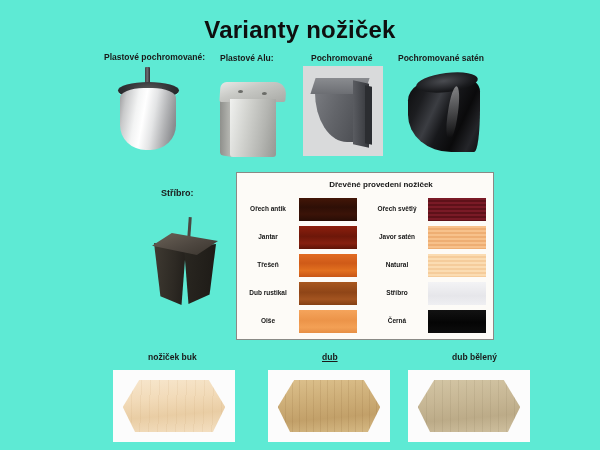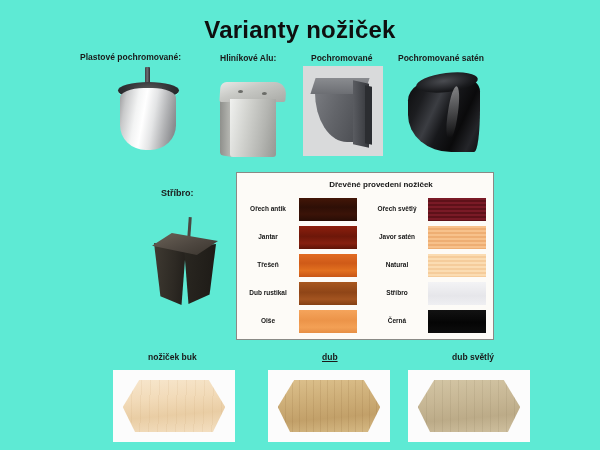--- a/index.html
+++ b/index.html
@@ -301,22 +301,22 @@
     opacity: .45;
   }
 </style>
 </head>
 <body>
 
 <div id="page">
 
   <div class="page-title">Varianty nožiček</div>
 
-  <div class="caption" style="left:80px;  top:52px;">Plastové pochromované:</div>
-  <div class="caption" style="left:220px; top:53px;">Hliníkové Alu:</div>
+  <div class="caption" style="left:104px;  top:52px;">Plastové pochromované:</div>
+  <div class="caption" style="left:220px; top:53px;">Plastové Alu:</div>
   <div class="caption" style="left:311px; top:53px;">Pochromované</div>
   <div class="caption" style="left:398px; top:53px;">Pochromované satén</div>
 
   <div class="photo" style="left:106px; top:66px; width:96px; height:96px;">
     <div class="leg-plastic-bolt"></div>
     <div class="leg-plastic-cap"></div>
     <div class="leg-plastic-body"></div>
   </div>
 
   <div class="photo" style="left:212px; top:66px; width:84px; height:96px;">
@@ -396,21 +396,21 @@
       <div class="finish-row">
         <div class="finish-name">Černá</div>
         <div class="finish-swatch" style="background:linear-gradient(180deg,#121212,#050505 55%,#0d0d0d);"></div>
       </div>
     </div>
   </div>
 
 
   <div class="caption" style="left:148px; top:352px;">nožiček buk</div>
   <div class="caption" style="left:322px; top:352px;text-decoration:underline;">dub</div>
-  <div class="caption" style="left:452px; top:352px;">dub světlý</div>
+  <div class="caption" style="left:452px; top:352px;">dub bělený</div>
 
   <div class="wleg" style="left:113px; top:370px; width:122px; height:72px;">
     <div class="wleg-shape" style="background:linear-gradient(175deg,#f7e6cc 0%,#f2dbb9 35%,#e9cda4 65%,#f4e0c2 100%);">
       <div class="grain" style="background:repeating-linear-gradient(92deg,rgba(196,156,106,.28) 0 1px,rgba(255,255,255,0) 1px 9px);"></div>
     </div>
   </div>
 
   <div class="wleg" style="left:268px; top:370px; width:122px; height:72px;">
     <div class="wleg-shape" style="background:linear-gradient(175deg,#dcc08c 0%,#cfb07a 35%,#c2a069 70%,#d6ba85 100%);">
       <div class="grain" style="background:repeating-linear-gradient(90deg,rgba(140,102,54,.35) 0 1px,rgba(255,255,255,0) 1px 7px);"></div>

